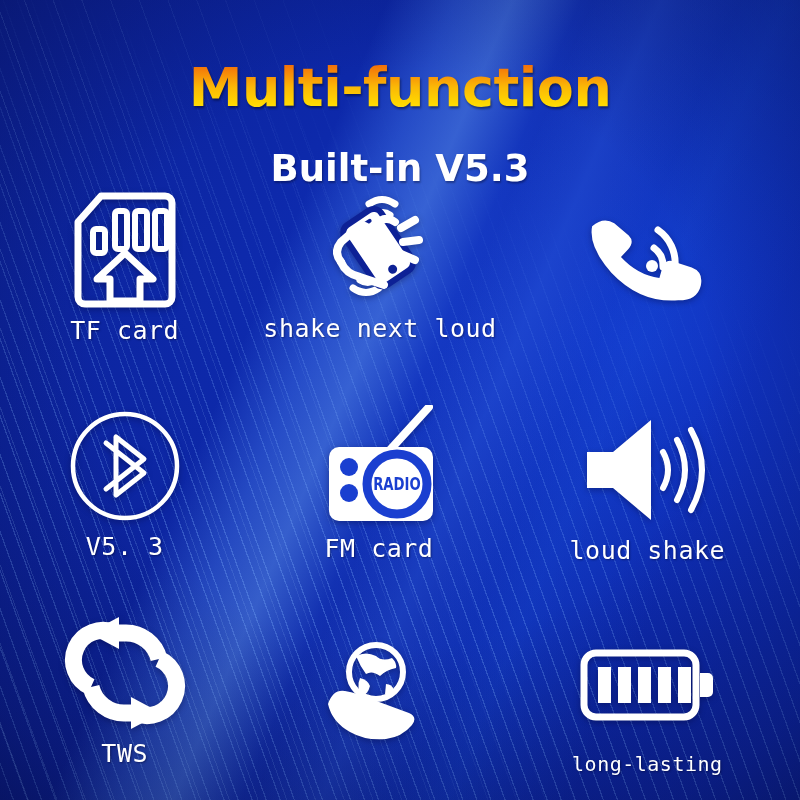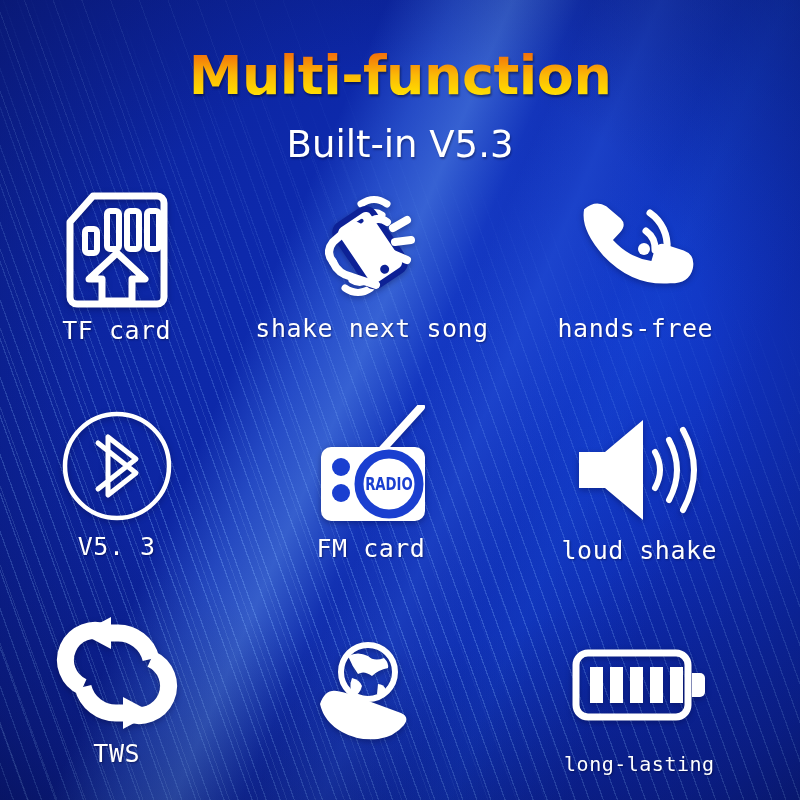--- a/index.html
+++ b/index.html
@@ -71,50 +71,50 @@
   }
 
   
   .headings {
     position: absolute;
     top: 0; left: 0; right: 0;
     text-align: center;
     z-index: 5;
   }
   .title-main {
-    margin: 0;
+    margin: 12px;
     padding-top: 44px;
     font-family: "DejaVu Sans", "Liberation Sans", sans-serif;
     font-size: 54px;
     font-weight: bold;
     letter-spacing: -0.5px;
     background: linear-gradient(180deg,
         #e01410 0%, #e8250f 22%, #f26a0a 48%, #fbb806 70%, #ffd900 86%, #ffe74a 100%);
     -webkit-background-clip: text;
     background-clip: text;
     color: transparent;
     -webkit-text-fill-color: transparent;
     filter: drop-shadow(1px 2px 1px rgba(0,0,10,.45));
   }
   .title-sub {
     margin: 0;
     padding-top: 16px;
     font-family: "DejaVu Sans", "Liberation Sans", sans-serif;
     font-size: 37px;
-    font-weight: normal;
+    font-weight: bold;
     color: #ffffff;
     letter-spacing: 0px;
     text-shadow: 1px 2px 2px rgba(0,0,30,.35);
   }
 
   
   .grid {
     position: absolute;
     top: 168px;
-    left: 0;
+    left: 8px;
     width: 748px;
     height: 620px;
     display: grid;
     grid-template-columns: repeat(3, 1fr);
     grid-template-rows: repeat(3, 1fr);
     z-index: 4;
   }
   .cell {
     position: relative;
     display: flex;
@@ -203,37 +203,36 @@
           <g fill="none" stroke="#ffffff" stroke-width="8" stroke-linecap="round" stroke-linejoin="round">
             <path d="M26 74 q-8 -10 0 -20 l16 -14 q6 -5 12 1"></path>
             <path d="M26 74 q5 12 19 15 l24 8"></path>
             <path d="M58 38 q12 -12 22 -4"></path>
             <path d="M86 40 l14 -8"></path>
             <path d="M88 54 l16 -2"></path>
             <path d="M86 66 l14 6"></path>
           </g>
         </svg>
       </div>
-      <div class="label">shake next song</div>
+      <div class="label">shake next loud</div>
     </div>
 
     <div class="cell cell-hand">
       <div class="icon-wrap">
         <svg width="122" height="118" viewBox="0 0 122 118" fill="none">
           <g transform="rotate(-18 56 58)">
             <path d="M24 8 q14 -6 22 4 l10 16 q4 8 -5 13 l-9 5 q10 22 30 32 l6 -9 q6 -8 13 -2 l15 11 q10 8 3 20 q-8 13 -26 7 Q46 96 28 58 Q14 26 24 8 Z" fill="#ffffff"></path>
           </g>
           <g stroke="#ffffff" stroke-width="7" fill="none" stroke-linecap="round">
             <path d="M76 24 a40 40 0 0 1 17 36"></path>
             <path d="M72 42 a22 22 0 0 1 9 19"></path>
           </g>
           <circle cx="70" cy="60" r="6" fill="#ffffff"></circle>
         </svg>
       </div>
-      <div class="label">hands-free</div>
     </div>
 
     <div class="cell cell-bt">
       <div class="icon-wrap">
         <svg width="118" height="118" viewBox="0 0 118 118" fill="none">
           <circle cx="59" cy="59" r="52" stroke="#ffffff" stroke-width="4.5" fill="none"></circle>
           <path d="M50 30 L78 52 L40 82 M40 36 L78 66 L50 88 L50 30" stroke="#ffffff" stroke-width="5" fill="none" stroke-linecap="round" stroke-linejoin="round"></path>
         </svg>
       </div>
       <div class="label">V5. 3</div>

